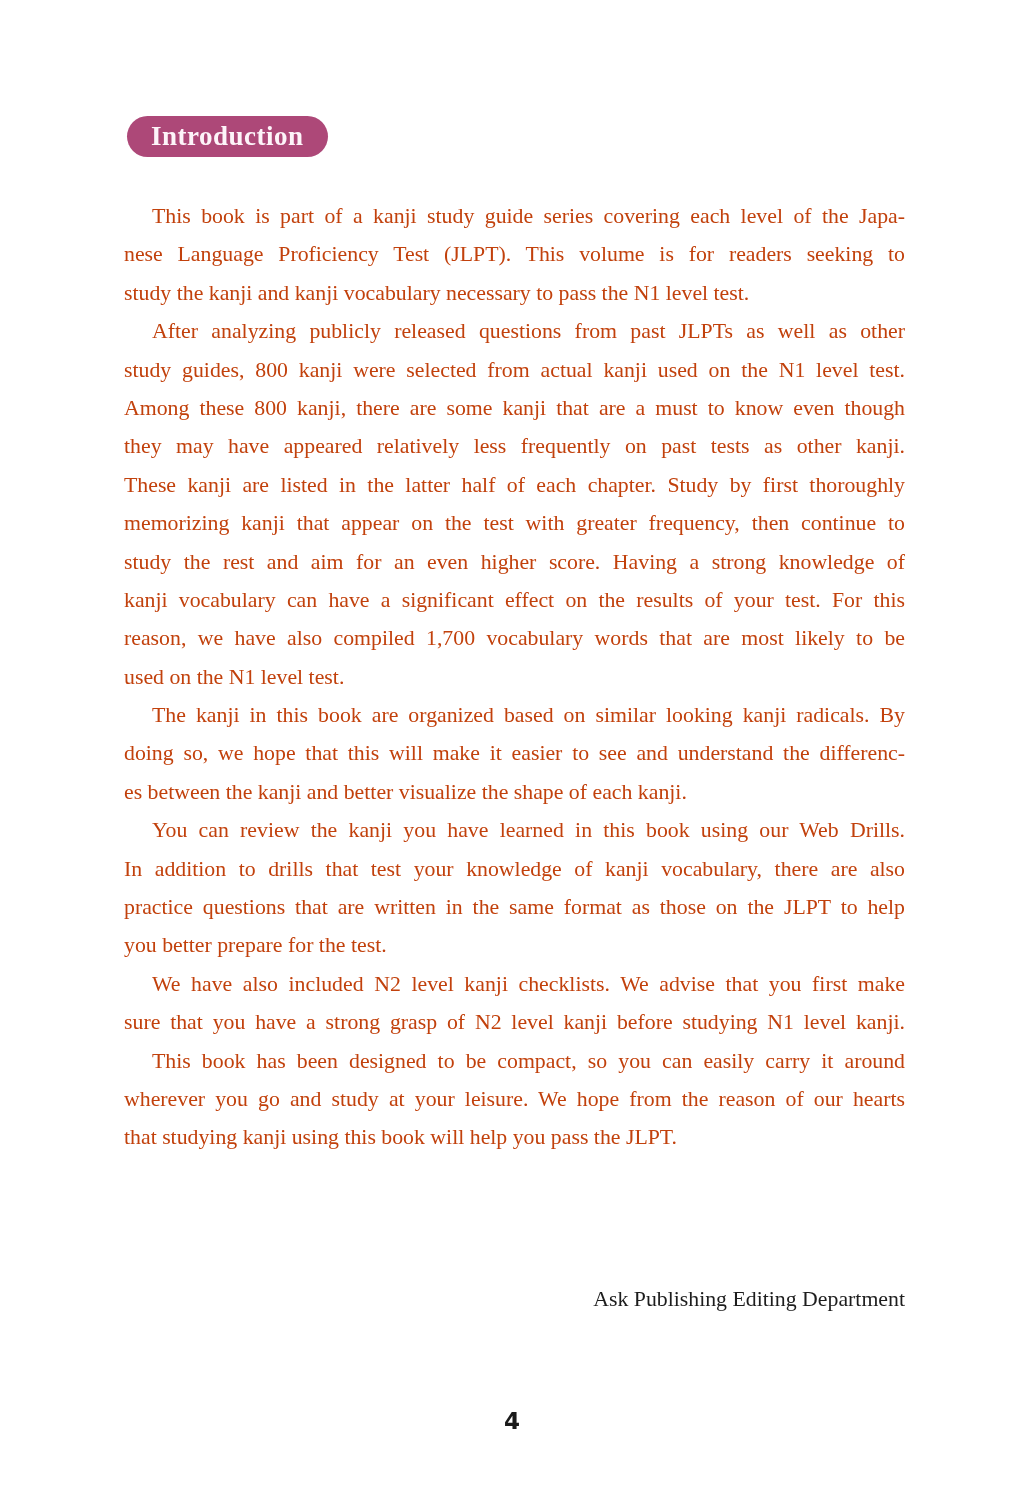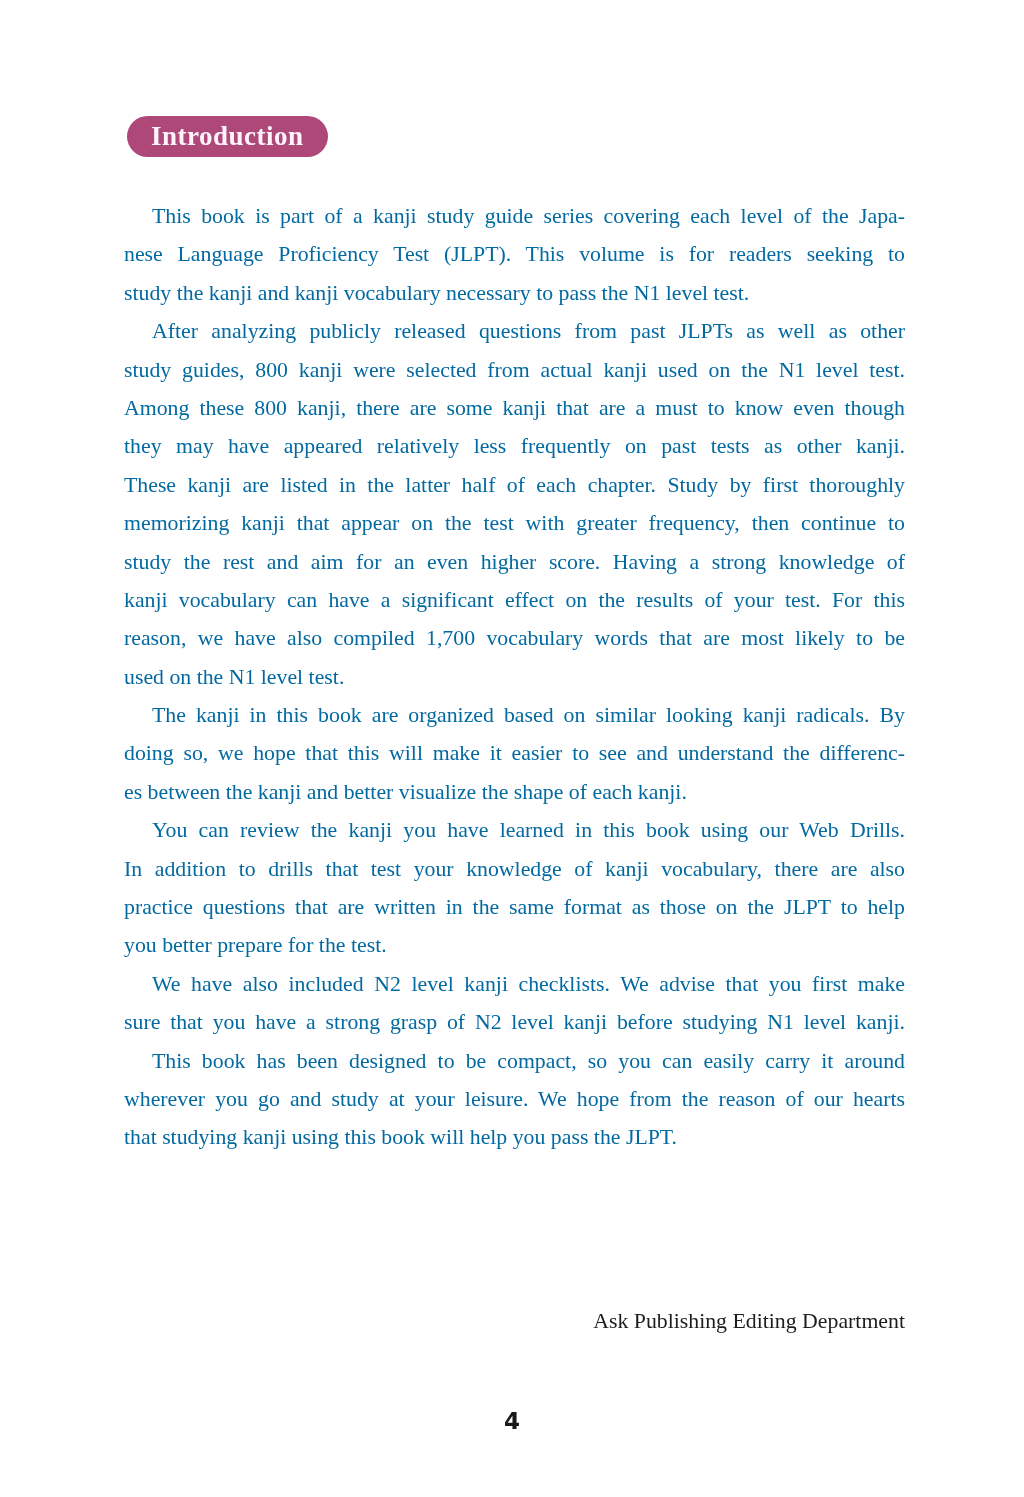--- a/index.html
+++ b/index.html
@@ -58,21 +58,20 @@
   .line.first {
     text-indent: 28px;
   }
   .signature {
     position: absolute;
     right: 119px;
     top: 1280px;
     text-align: center;
     font-size: 21.8px;
     line-height: 38px;
-    margin-top: 22px;
   }
   .page-footer {
     position: absolute;
     left: 0;
     top: 1408px;
     width: 100%;
     text-align: center;
   }
   .page-number {
     font-family: "DejaVu Sans", "Liberation Sans", sans-serif;
@@ -83,21 +82,21 @@
 </style>
 </head>
 <body>
 
 <div class="page">
 
   <div class="heading-badge" style="background: rgb(173, 72, 120); color: rgb(253, 244, 249);">
     <span>Introduction</span>
   </div>
 
-  <div class="body-text" style="color: #0369a1;">
+  <div class="body-text" style="color: #c2410c;">
       <div class="line just first">This book is part of a kanji study guide series covering each level of the Japa-</div>
       <div class="line just">nese Language Proficiency Test (JLPT). This volume is for readers seeking to</div>
       <div class="line">study the kanji and kanji vocabulary necessary to pass the N1 level test.</div>
       <div class="line just first">After analyzing publicly released questions from past JLPTs as well as other</div>
       <div class="line just">study guides, 800 kanji were selected from actual kanji used on the N1 level test.</div>
       <div class="line just">Among these 800 kanji, there are some kanji that are a must to know even though</div>
       <div class="line just">they may have appeared relatively less frequently on past tests as other kanji.</div>
       <div class="line just">These kanji are listed in the latter half of each chapter. Study by first thoroughly</div>
       <div class="line just">memorizing kanji that appear on the test with greater frequency, then continue to</div>
       <div class="line just">study the rest and aim for an even higher score. Having a strong knowledge of</div>

